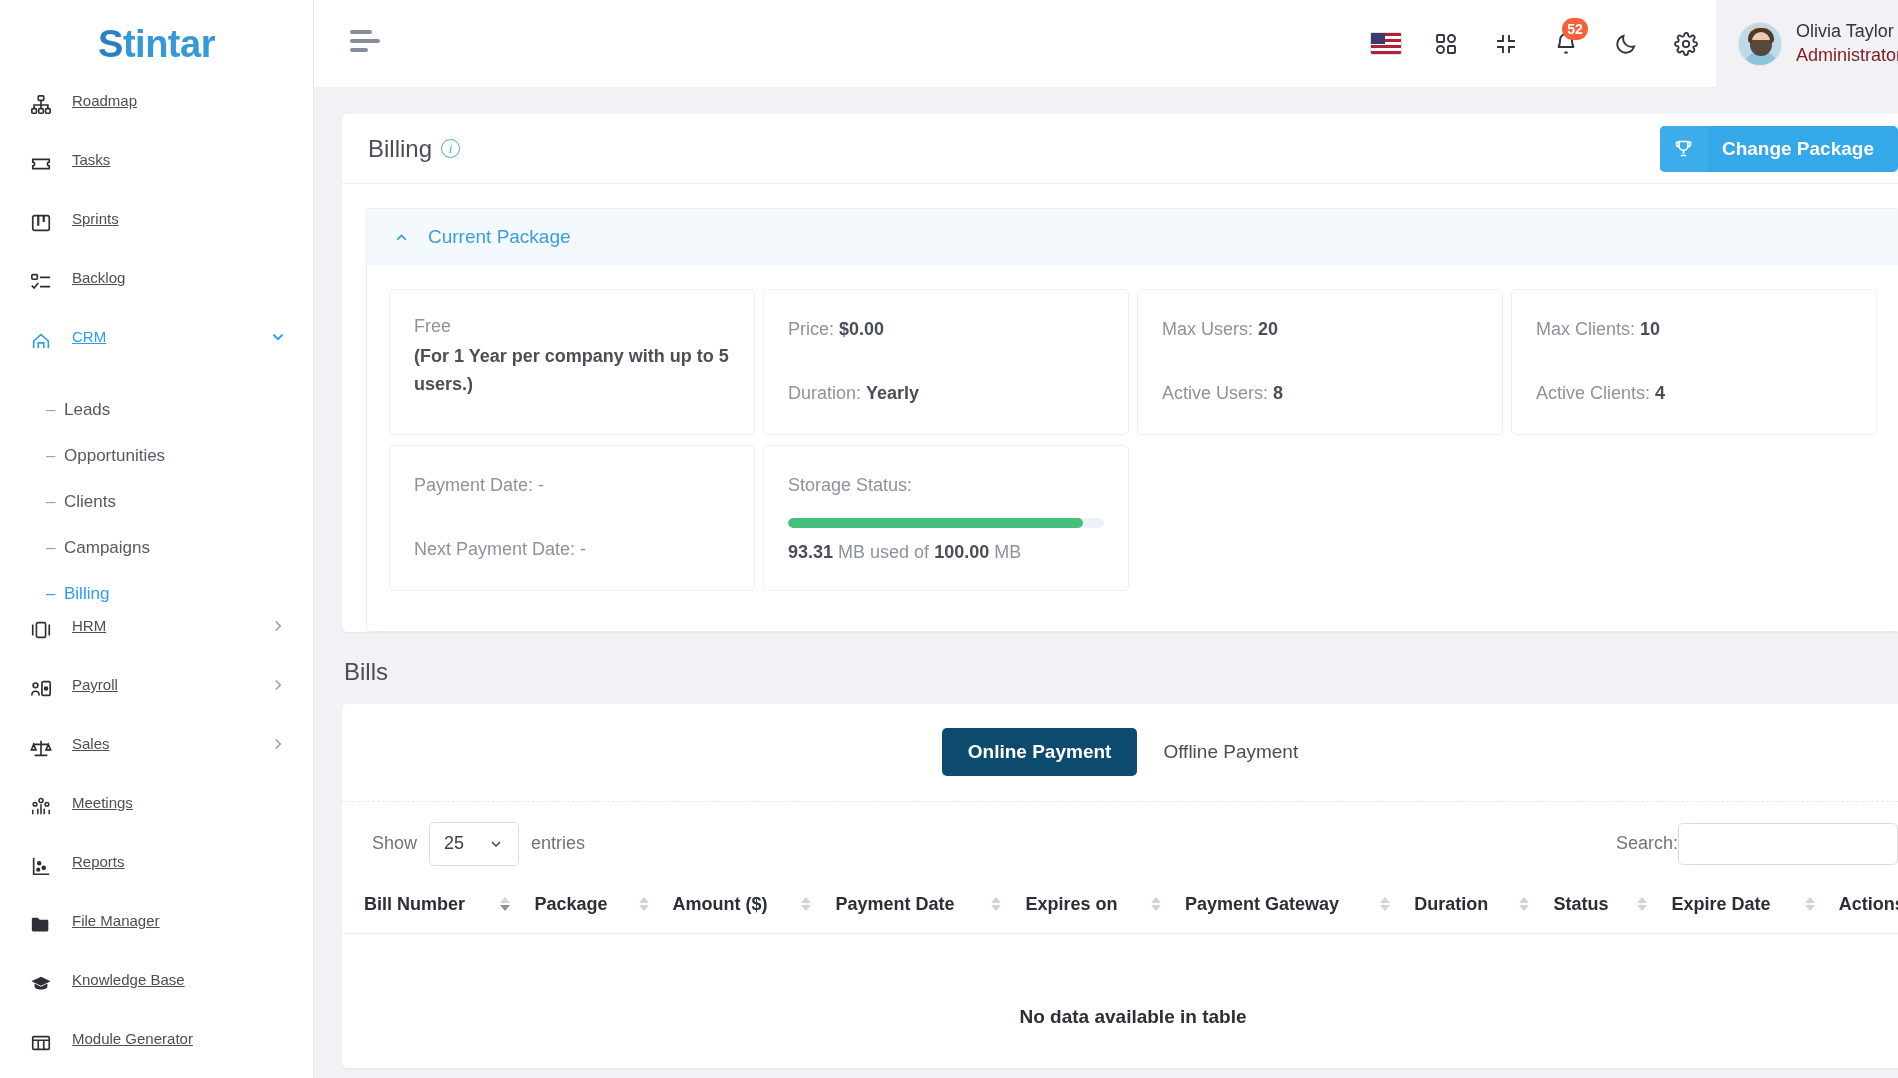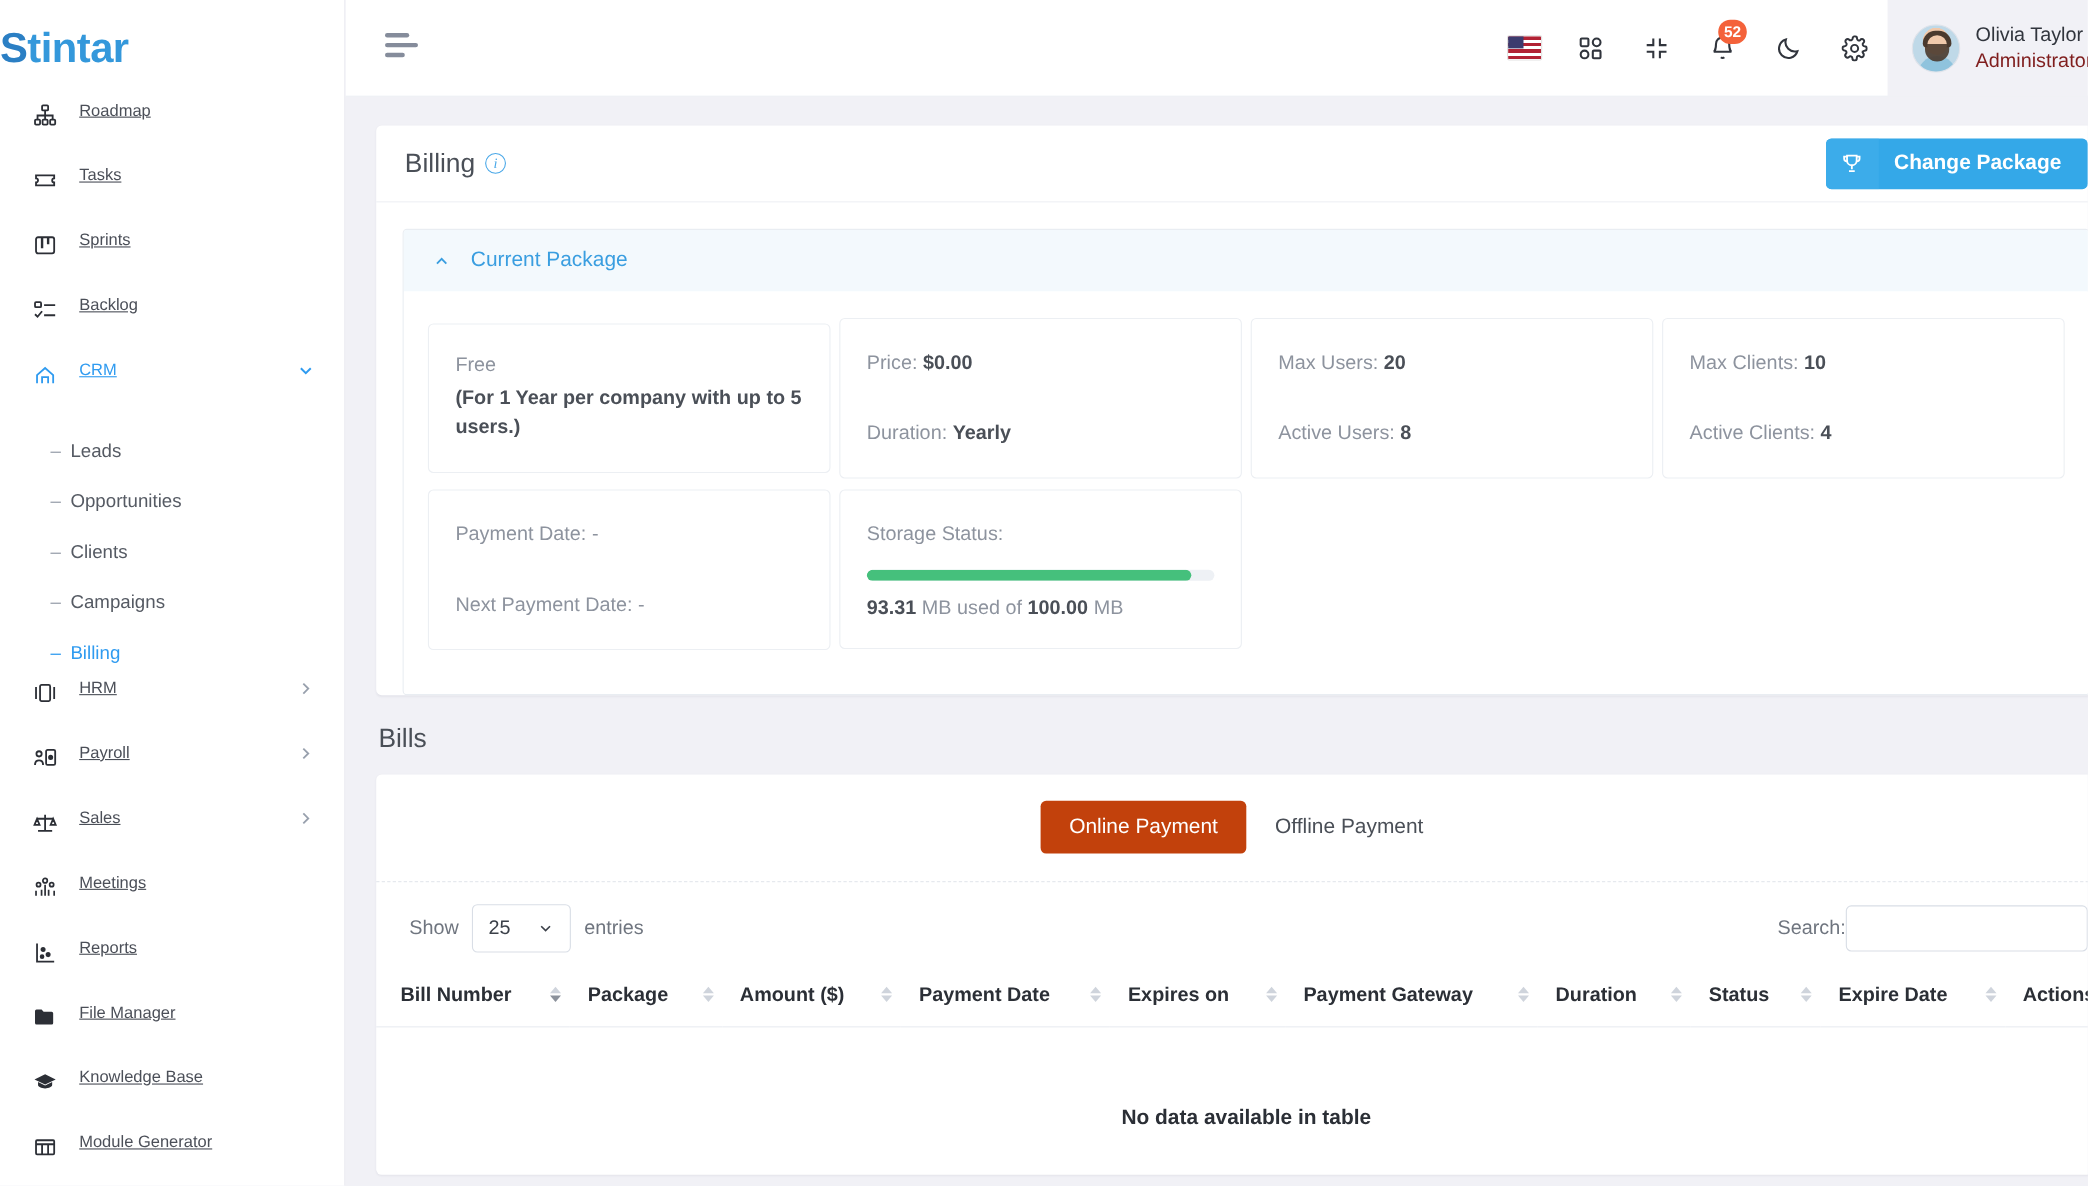--- a/index.html
+++ b/index.html
@@ -13,21 +13,21 @@
 
   
   .sidebar {
     width: 314px; min-width: 314px; height: 1078px;
     background: #ffffff;
     border-right: 1px solid #e8e8ef;
     overflow: hidden;
     position: relative;
   }
   .logo-wrap {
-    height: 88px; display: flex; align-items: center; justify-content: flex-start;
+    height: 88px; display: flex; align-items: center; justify-content: center;
   }
   .logo-text {
     font-size: 38px; font-weight: bold; color: #3498db; letter-spacing: -0.5px;
   }
   .logo-text .mark {
     color: #2b7fc4; font-weight: bold;
   }
   .nav { padding-top: 4px; }
   .nav-item {
     display: flex; align-items: flex-start;
@@ -150,21 +150,21 @@
   }
   .panel {
     margin: 24px 24px 22px 24px; border: 1px solid #e9edf2; border-radius: 4px; overflow: hidden;
   }
   .panel-head {
     background: #f3f9fd; height: 56px; display: flex; align-items: center; padding: 0 26px;
     color: #3a9ee0; font-size: 19px; cursor: pointer;
   }
   .panel-head .chev { margin-right: 18px; display: flex; }
   .panel-body { padding: 24px 22px 30px 22px; background: #fff; }
-  .tile-row { display: flex; gap: 8px; margin-bottom: 10px; align-items: center; }
+  .tile-row { display: flex; gap: 8px; margin-bottom: 10px; }
   .tile {
     border: 1px solid #eceff3; border-radius: 5px; padding: 26px 24px;
     min-height: 108px; width: 366px; flex: 0 0 366px;
   }
   .tline { font-size: 18px; color: #8d939e; line-height: 1.55; }
   .tline b { color: #4a4f57; font-weight: bold; }
   .tline.sp { margin-top: 36px; }
   .pkg-name { font-size: 18px; color: #8d939e; margin-bottom: 6px; }
   .pkg-desc { font-size: 18px; color: #4a4f57; font-weight: bold; line-height: 1.55; }
   .bar-track {
@@ -176,21 +176,21 @@
 
   .bills-title { font-size: 24px; color: #4a4f57; margin: 26px 0 18px 2px; }
   .bills-card { background: #fff; border-radius: 5px; box-shadow: 0 1px 2px rgba(30,40,60,.06); }
   .tabs-row {
     display: flex; align-items: center; justify-content: center; height: 98px;
     border-bottom: 1px dashed #e6e9ee;
   }
   .tab {
     font-size: 19px; padding: 13px 26px; border-radius: 5px; cursor: pointer; color: #4a4f57;
   }
-  .tab.on { background: #c2410c; color: #fff; font-weight: normal; }
+  .tab.on { background: #0c4a6e; color: #fff; font-weight: bold; }
   .table-ctl {
     display: flex; align-items: center; padding: 20px 26px 14px 30px;
   }
   .show-lbl, .entries-lbl { font-size: 18px; color: #6f757f; }
   .sel {
     margin: 0 12px; height: 44px; border: 1px solid #d9dee6; border-radius: 5px;
     background: #fff; display: inline-flex; align-items: center; padding: 0 14px;
     font-size: 18px; color: #3b4049; cursor: pointer; min-width: 90px; justify-content: space-between;
   }
   .sel .cv { margin-left: 14px; color: #3b4049; display: flex; }

